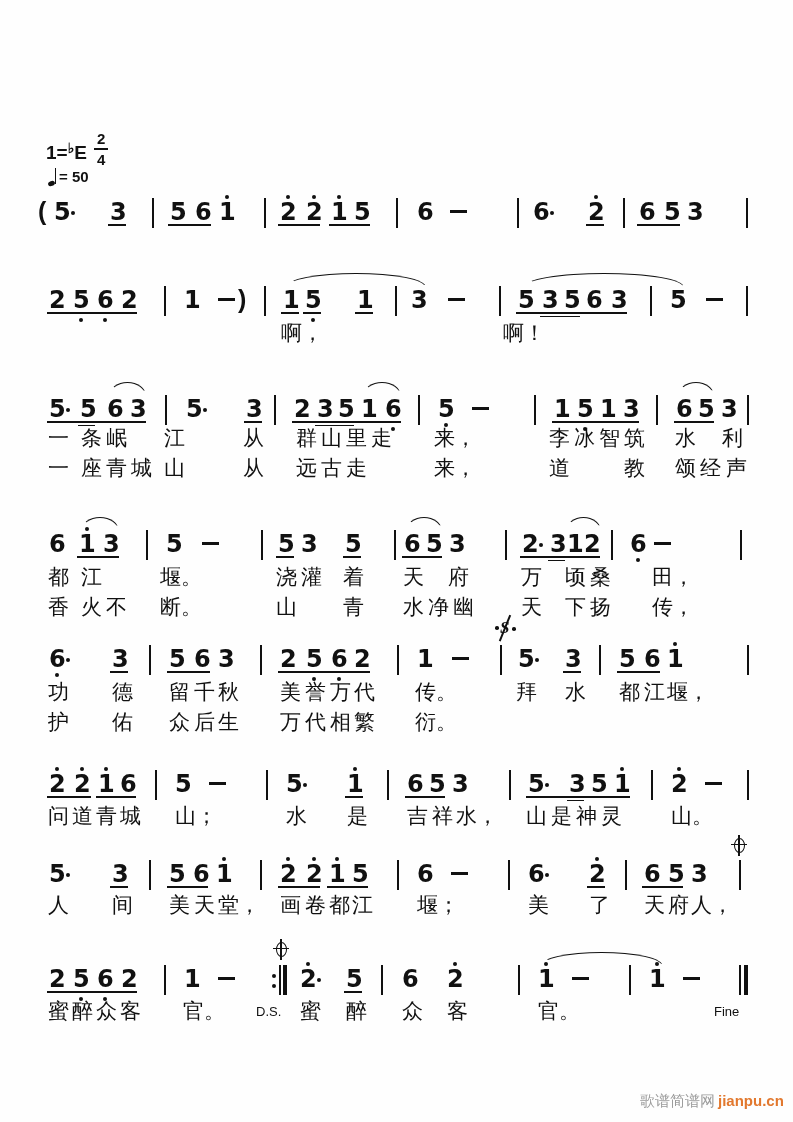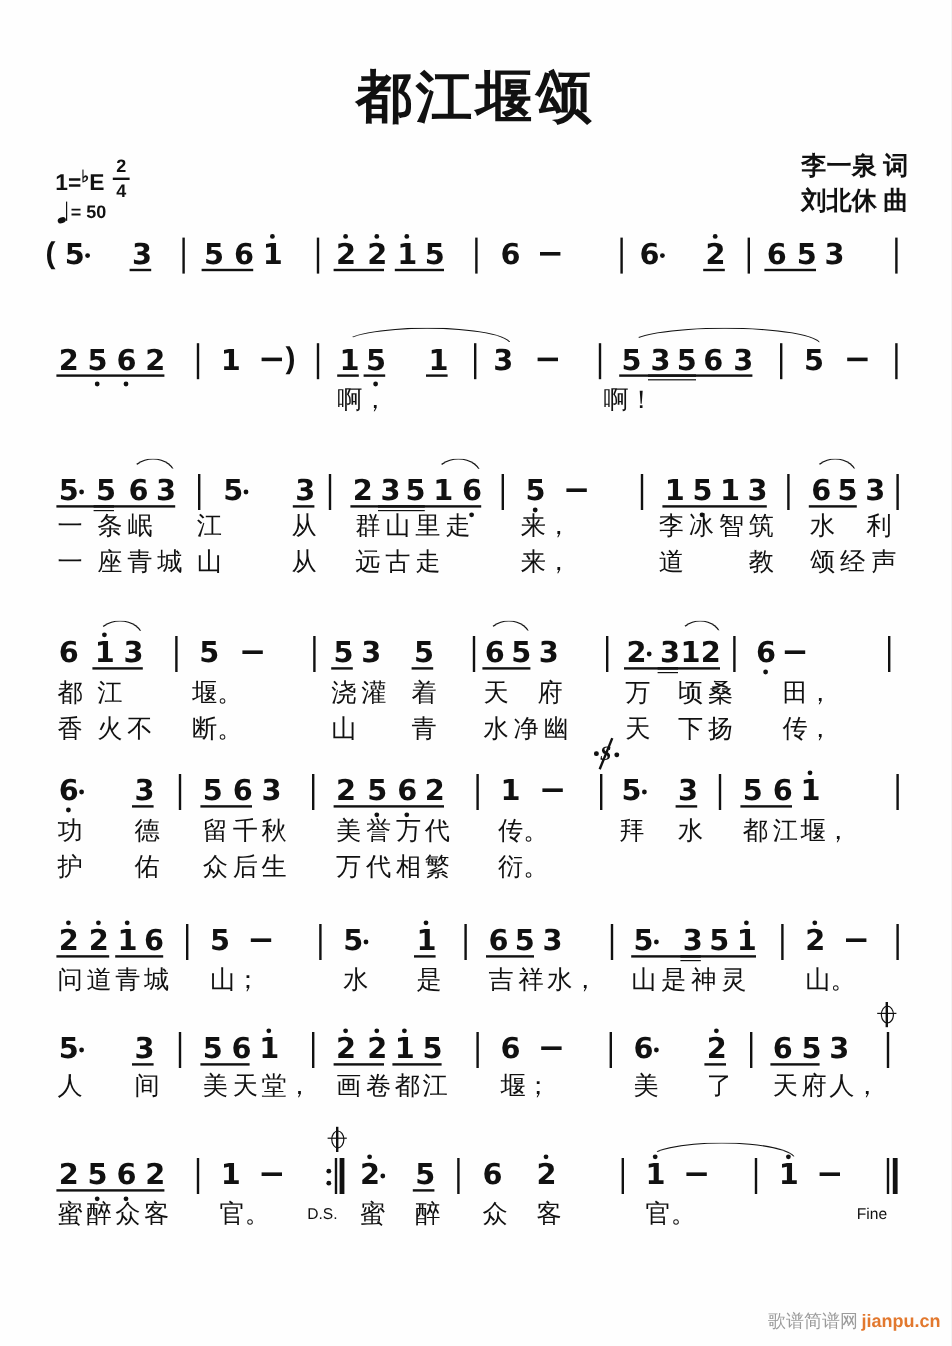--- a/index.html
+++ b/index.html
@@ -46,30 +46,25 @@
             border:1.7px solid #111;border-radius:50%;}
   .coda .vl{position:absolute;left:7.2px;top:0;width:1.6px;height:21px;background:#111;}
   .coda .hl{position:absolute;left:0;top:8.7px;width:16px;height:1.6px;background:#111;}
   .footer{position:absolute;left:640px;top:1092px;font-size:15px;color:#9b9b9b;white-space:nowrap;}
   .footer .url{color:#e2782e;font-weight:bold;margin-left:3px;}
 </style>
 </head>
 <body>
 
 <div class="page">
-  <div class="title">都江堰颂</div>
 
   <div class="keysig"><span>1=</span><span class="flat">♭</span><span>E</span><span class="frac"><span class="num">2</span><span class="den">4</span></span></div>
 
   <div class="tempo"><span class="qnote"></span><span>= 50</span></div>
 
-  <div class="credits">
-    <div>李一泉 词</div>
-    <div>刘北休 曲</div>
-  </div>
 
   <div id="score">
       <div class="paren" style="left: 38px; top: 199px;">(</div>
       <div class="note" style="left: 54px; top: 200px;">5</div>
       <div class="dot" style="left: 71px; top: 211px;"></div>
       <div class="note" style="left: 110px; top: 200px;">3</div>
       <div class="barline" style="left: 152px; top: 198px;"></div>
       <div class="note" style="left: 170px; top: 200px;">5</div>
       <div class="note" style="left: 195px; top: 200px;">6</div>
       <div class="note" style="left: 219px; top: 200px;">1</div>

